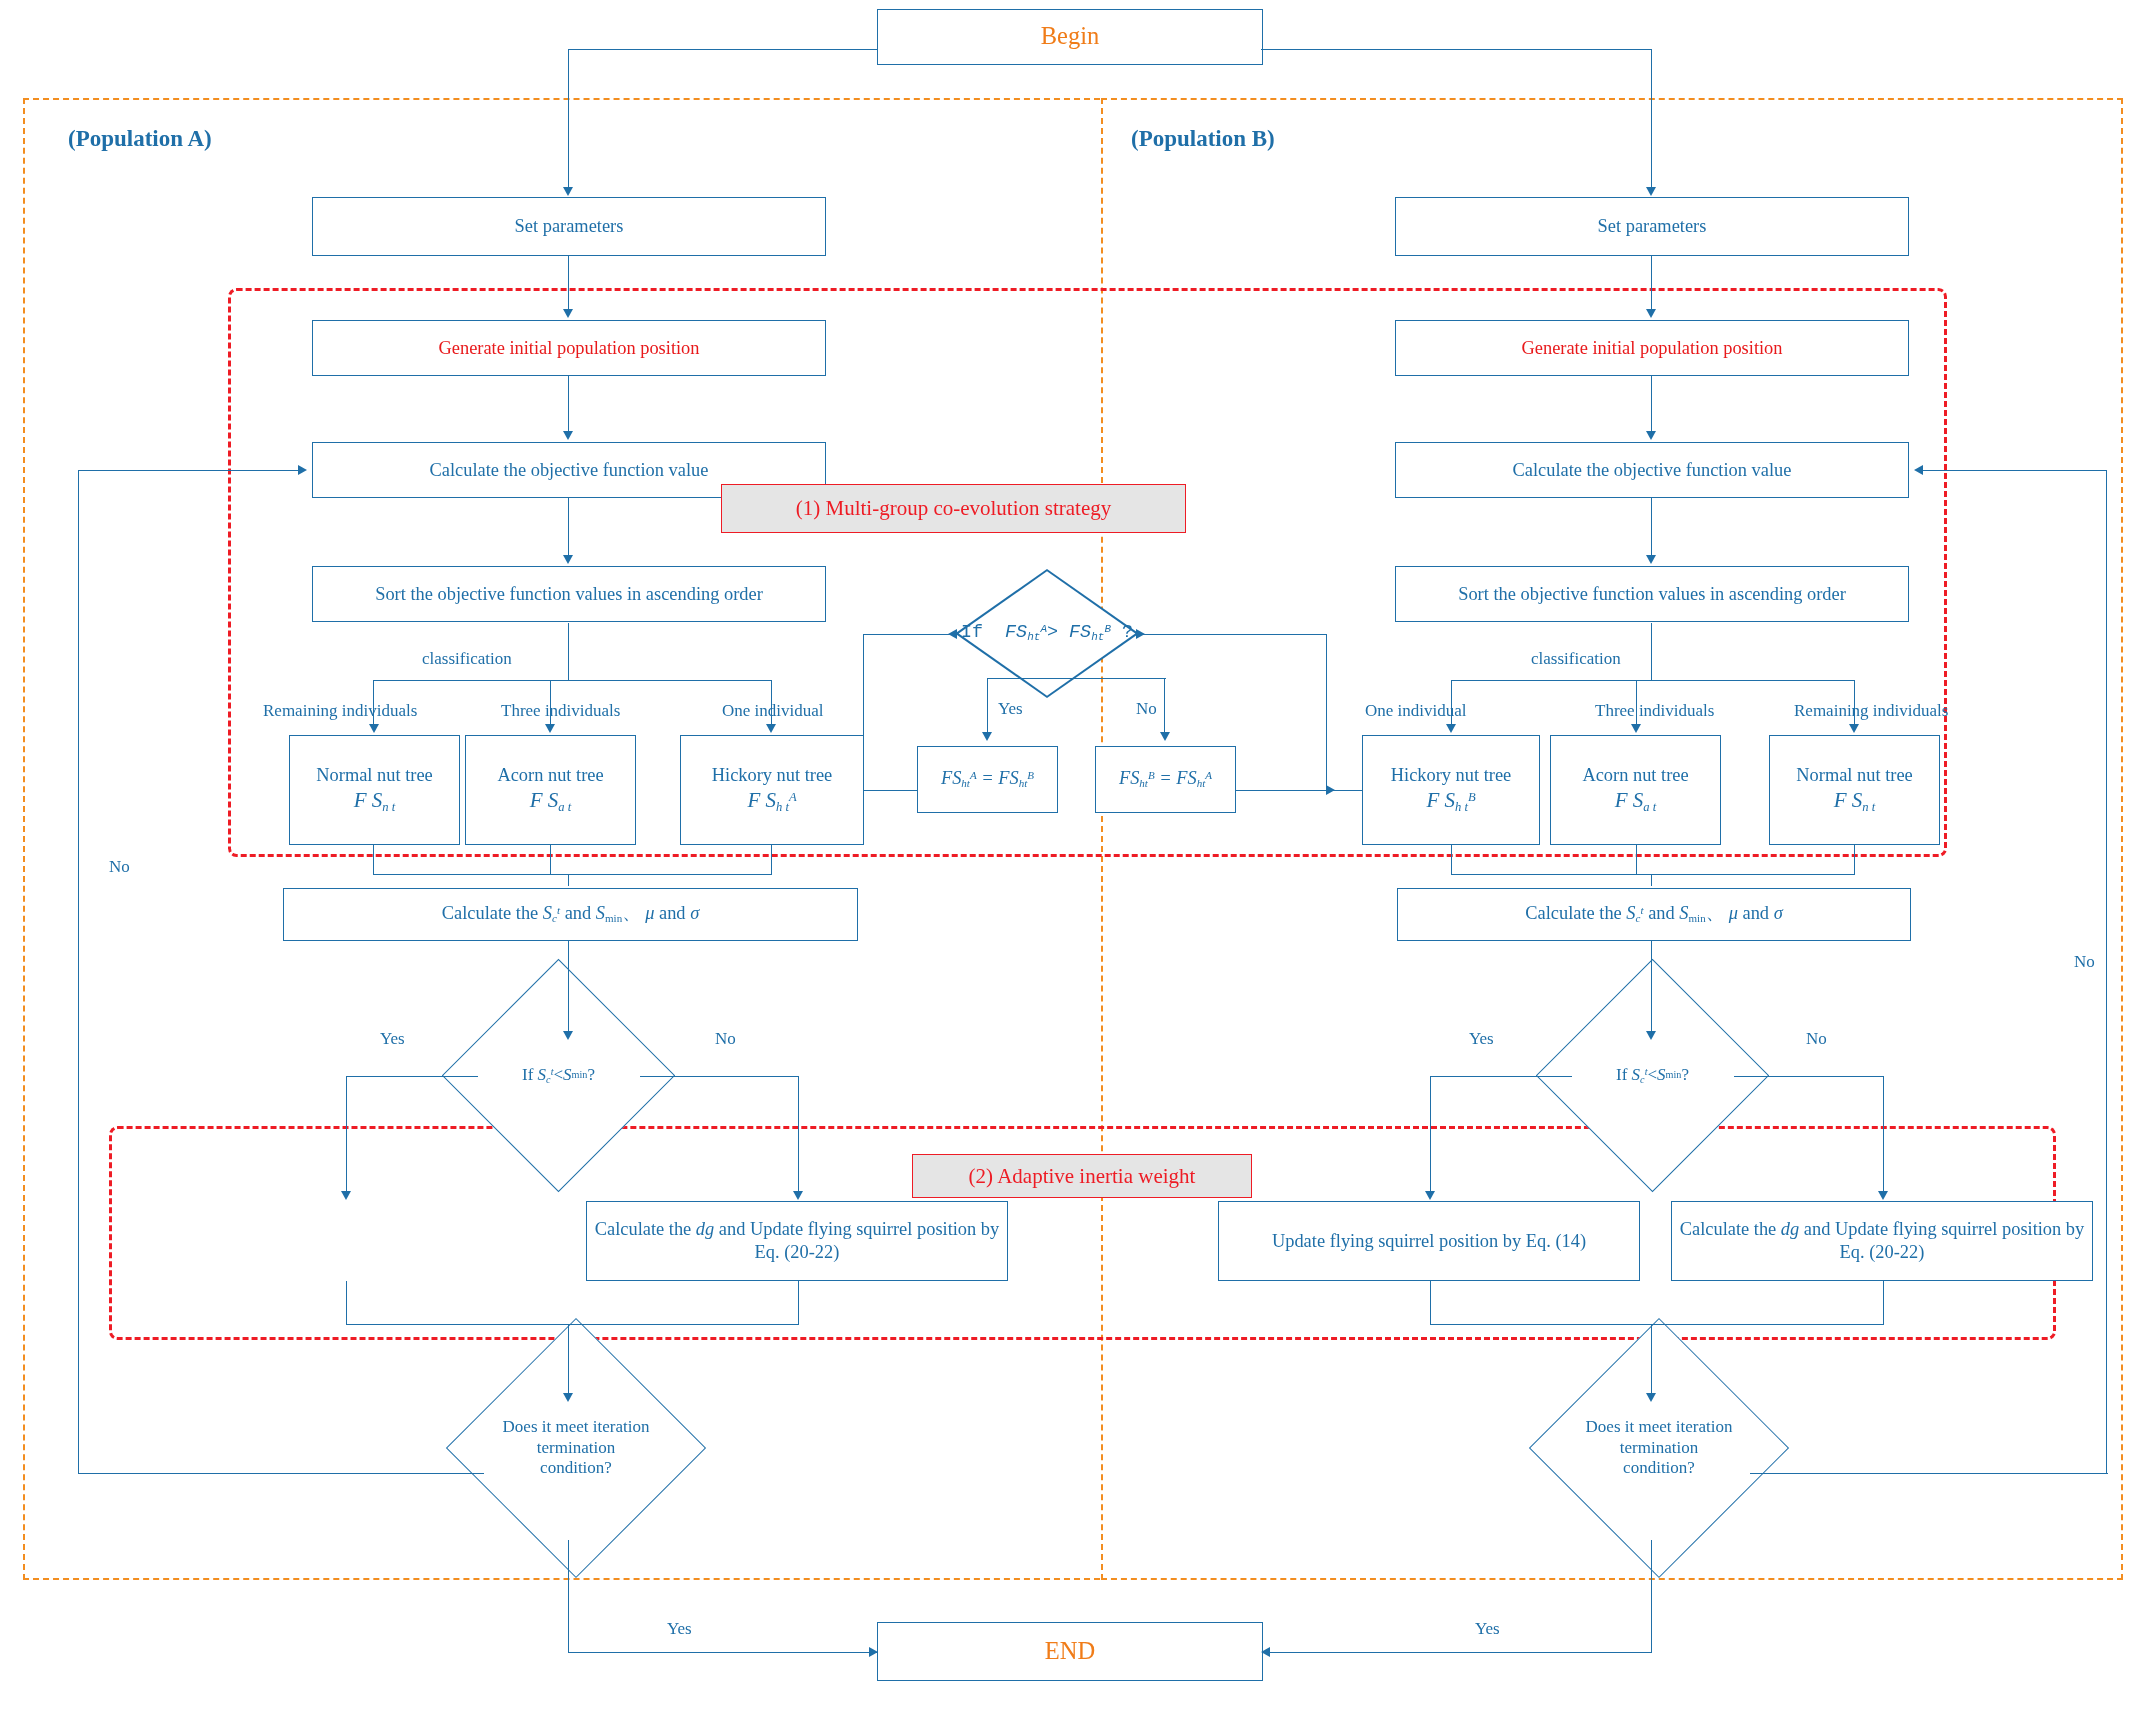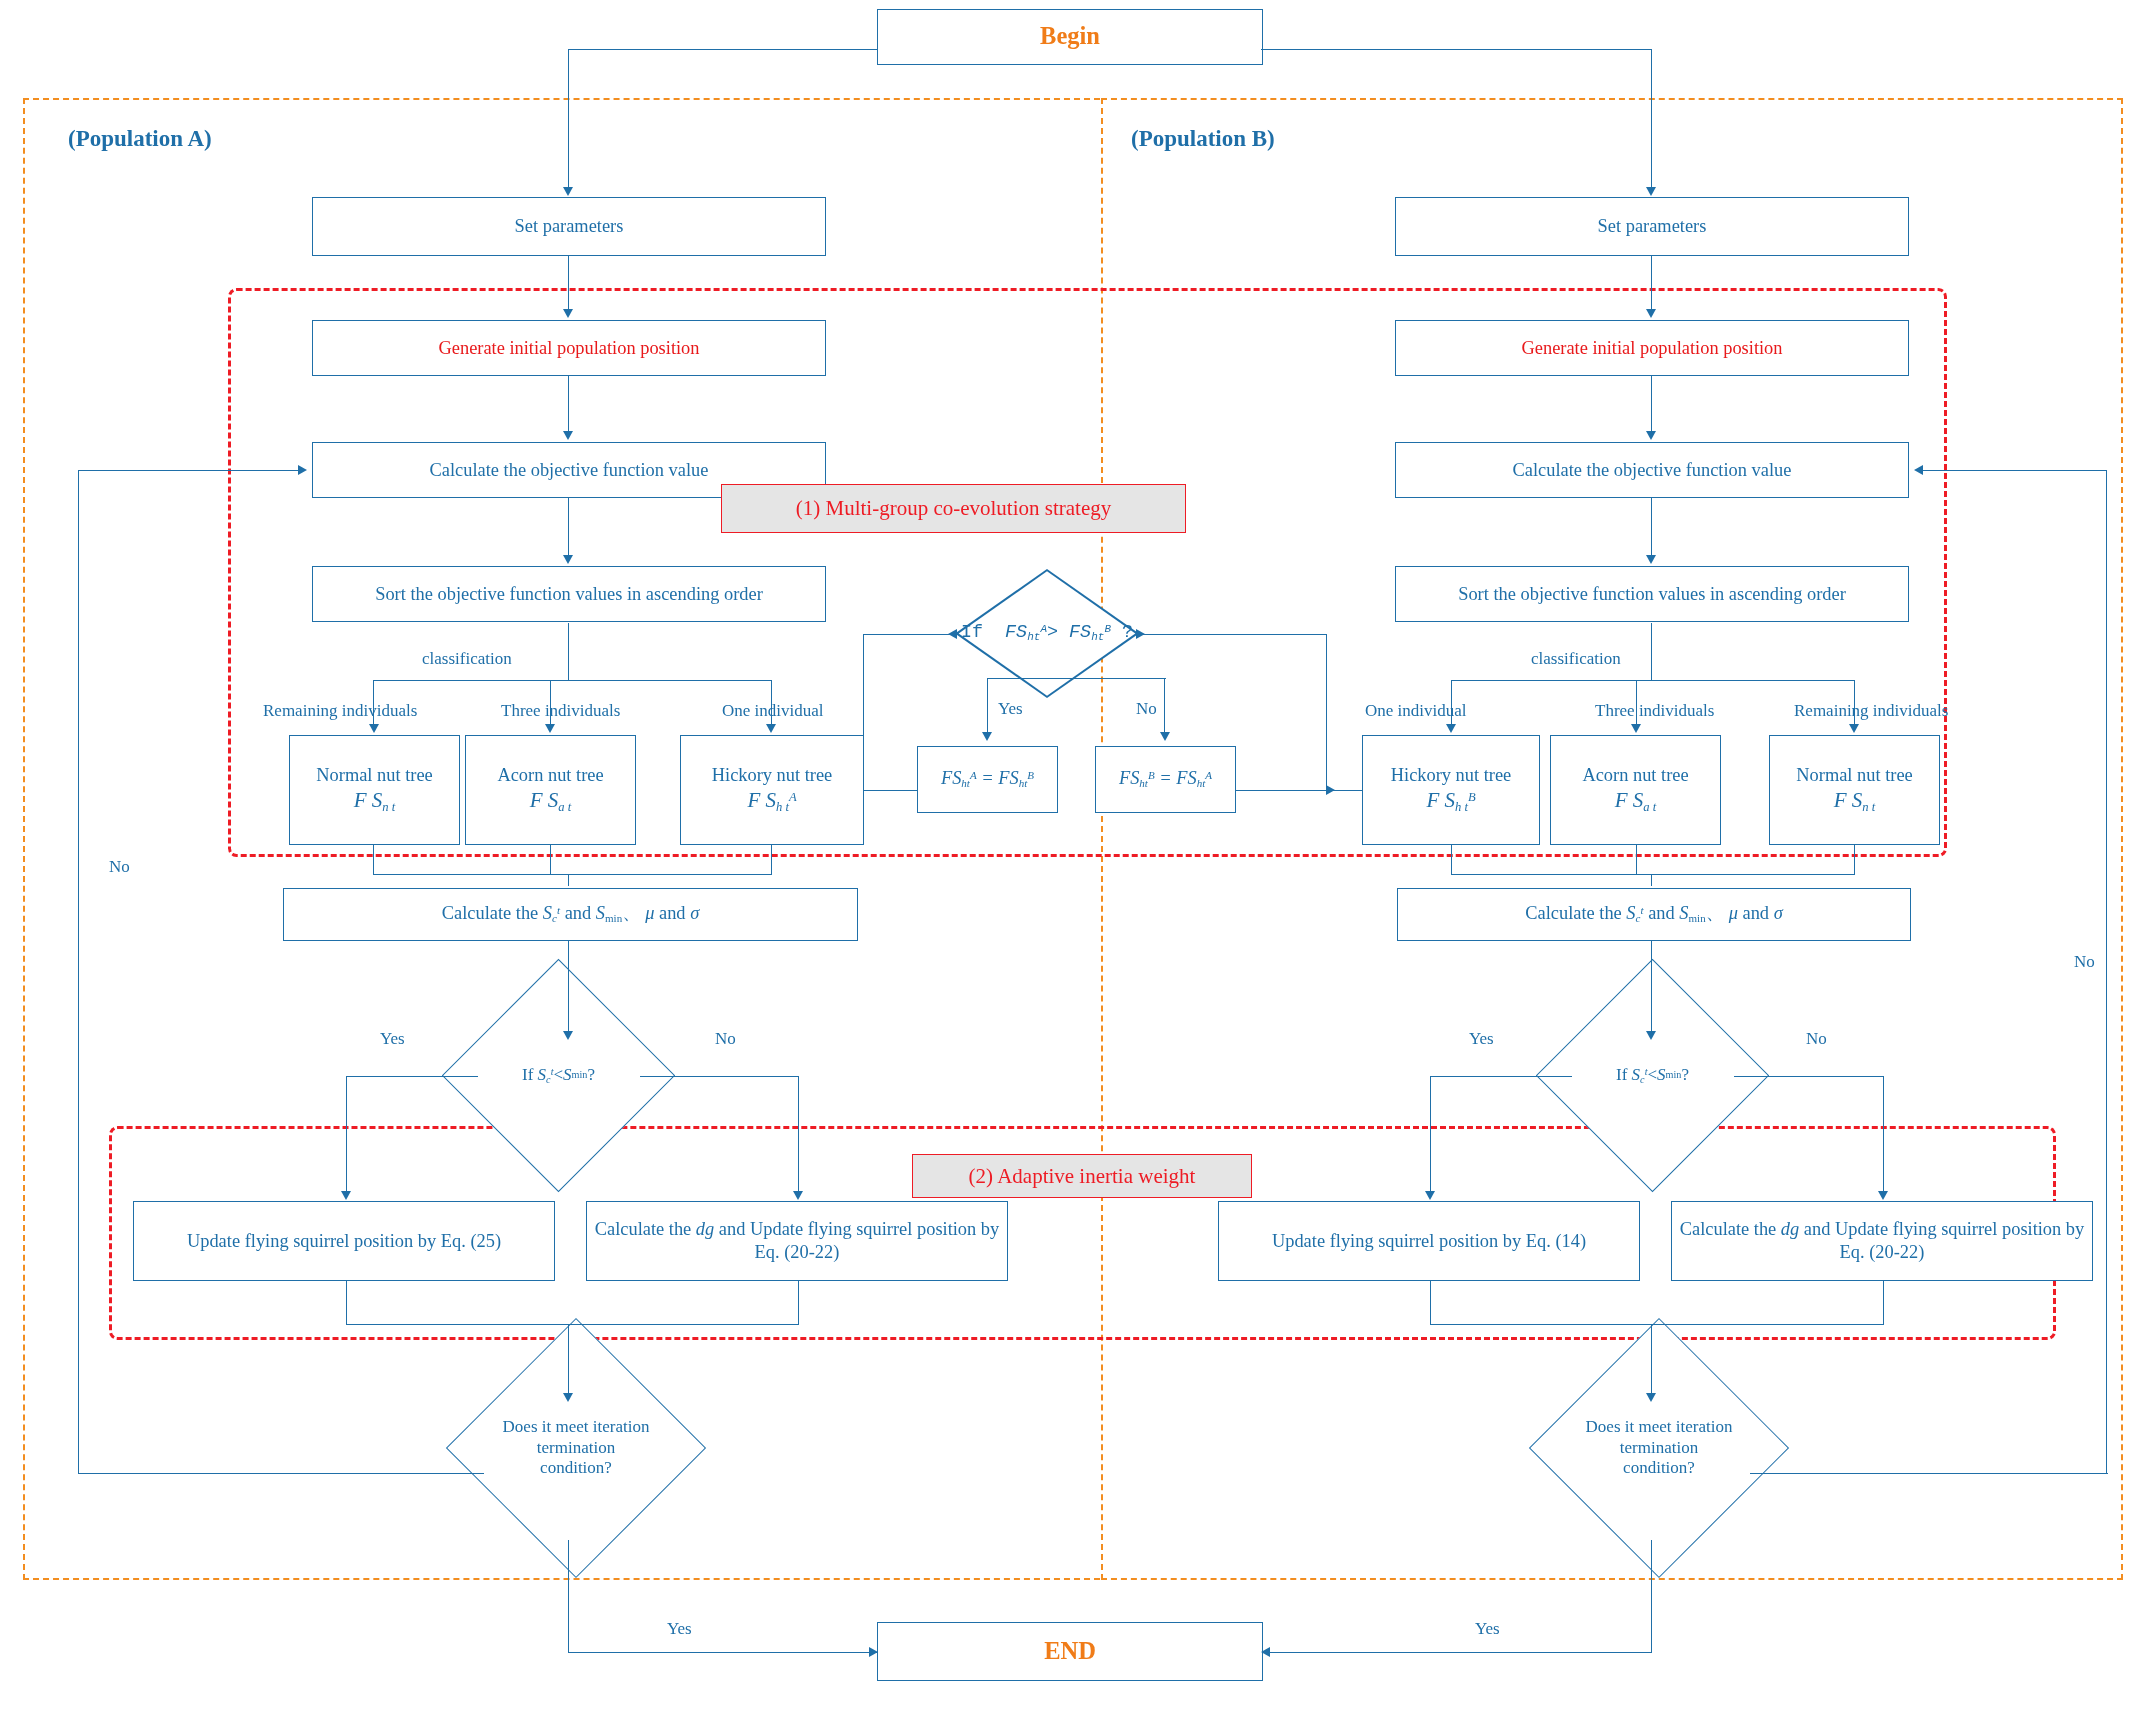--- a/index.html
+++ b/index.html
@@ -3,21 +3,21 @@
 <meta charset="utf-8">
 <style>
   html,body{margin:0;padding:0;background:#ffffff;}
   body{font-family:"Liberation Serif", serif;}
   #canvas{position:relative;width:2151px;height:1712px;background:#fff;overflow:hidden;}
 
   .box{position:absolute;border:1.2px solid #1f6fa8;background:#fff;box-sizing:border-box;
        display:flex;align-items:center;justify-content:center;text-align:center;
        color:#1f6fa8;font-size:18.4px;line-height:1.25;padding:2.4px 4.9px;}
   .box.red{color:#e8191b;}
-  .box.bold-orange{color:#f07c18;font-weight:bold;font-size:24.5px;}
+  .box.bold-orange{color:#f07c18;font-weight:normal;font-size:24.5px;}
 
   .diamond{position:absolute;}
   .diamond .shape{position:absolute;inset:0;border:1.2px solid #1f6fa8;background:#fff;
        transform:rotate(45deg);box-sizing:border-box;}
   .diamond .txt{position:absolute;inset:0;display:flex;align-items:center;justify-content:center;
        text-align:center;color:#1f6fa8;font-size:17px;line-height:1.2;}
 
   .lbl{position:absolute;color:#1f6fa8;font-size:17px;white-space:nowrap;}
   .lbl.big{font-size:23px;font-weight:bold;}
 
@@ -87,21 +87,20 @@
     <span>Calculate the <i>S<sub>c</sub><sup>t</sup></i> and <i>S</i><sub>min</sub>、 <i>μ</i> and <i>σ</i></span>
   </div>
 
   <div class="diamond" style="left:476px;top:993px;width:165px;height:165px;">
     <div class="shape"></div>
     <div class="txt">If&nbsp;<i>S<sub>c</sub><sup>t</sup></i> &lt; <i>S</i><sub>min</sub>?</div>
   </div>
   <div class="lbl" style="left:380px;top:1029px;">Yes</div>
   <div class="lbl" style="left:715px;top:1029px;">No</div>
 
-  <div class="box" style="left:133px;top:1201px;width:422px;height:80px;">Update flying squirrel position by Eq. (25)</div>
   <div class="box" style="left:586px;top:1201px;width:422px;height:80px;">
     <span>Calculate the <i>dg</i> and Update flying squirrel position by Eq. (20-22)</span>
   </div>
 
   <div class="diamond" style="left:484px;top:1356px;width:184px;height:184px;">
     <div class="shape"></div>
     <div class="txt" style="padding:0 18.4px;">Does it meet iteration termination condition?</div>
   </div>
 
   <div class="lbl" style="left:109px;top:857px;">No</div>

